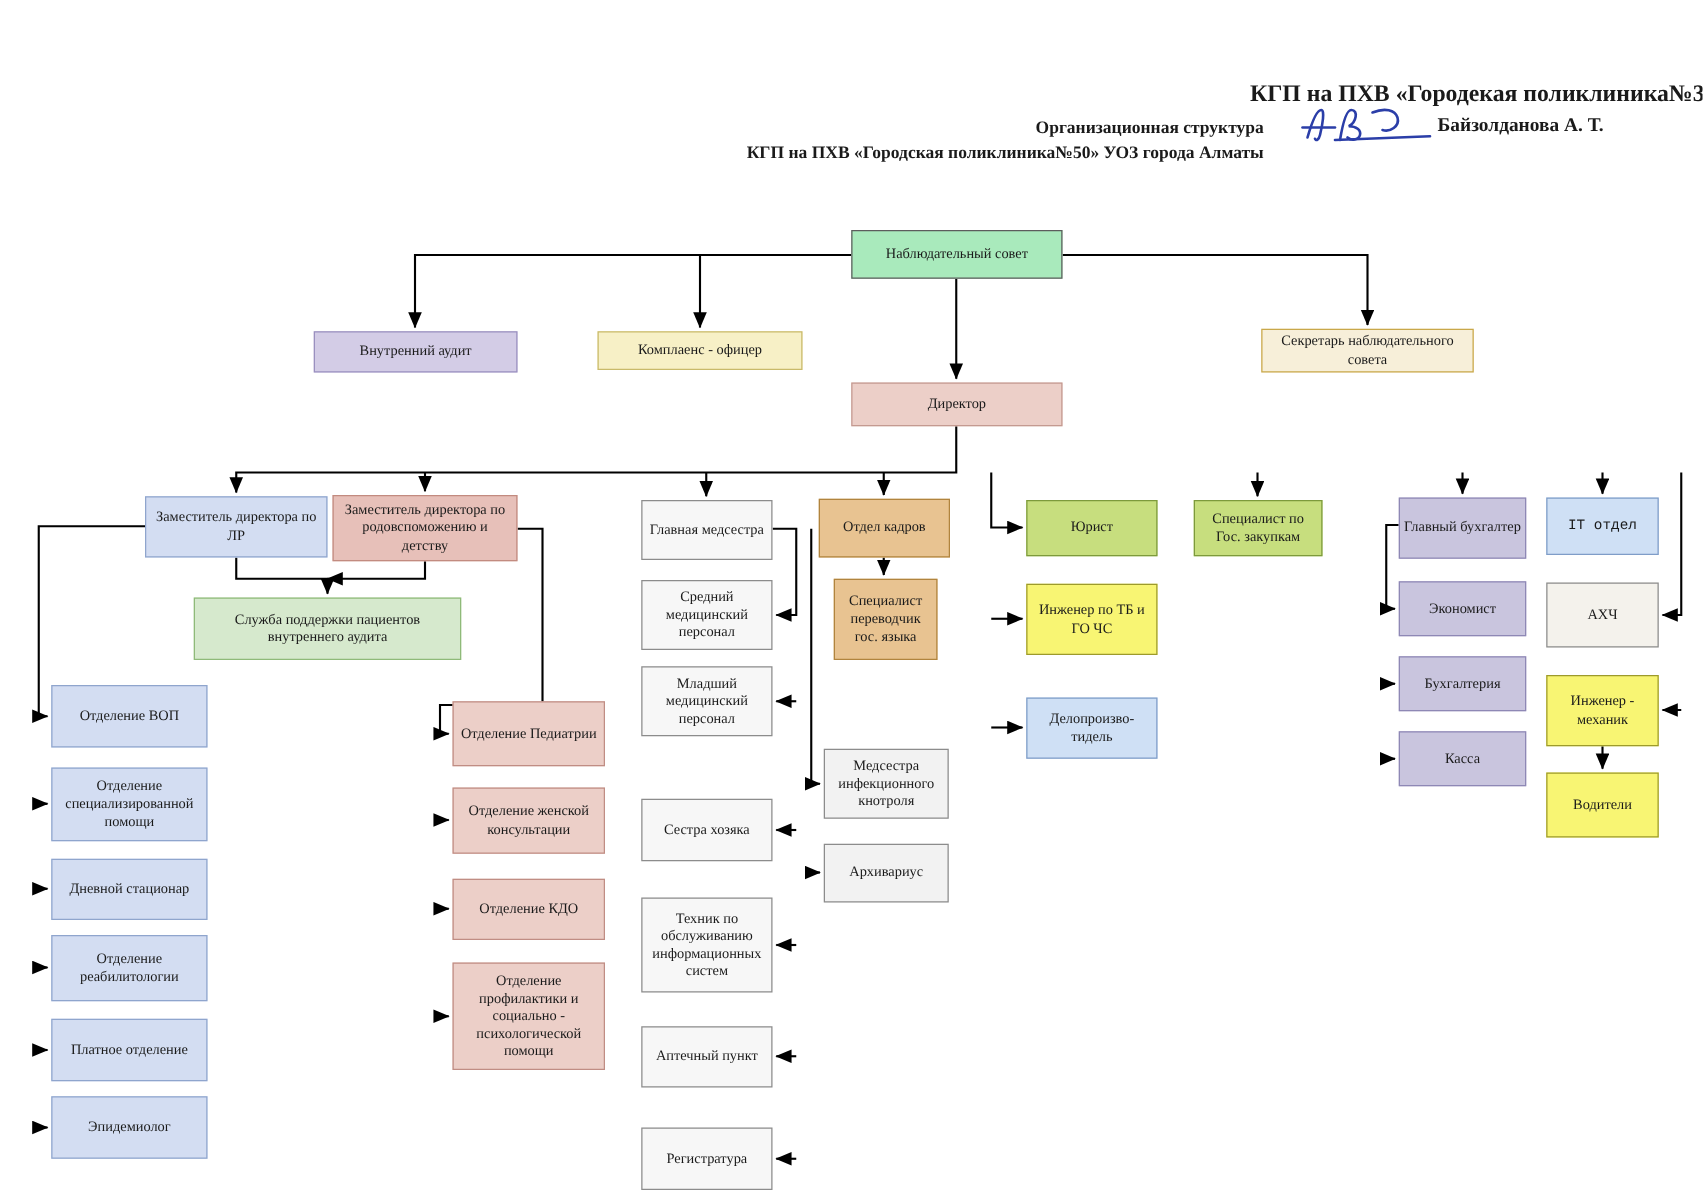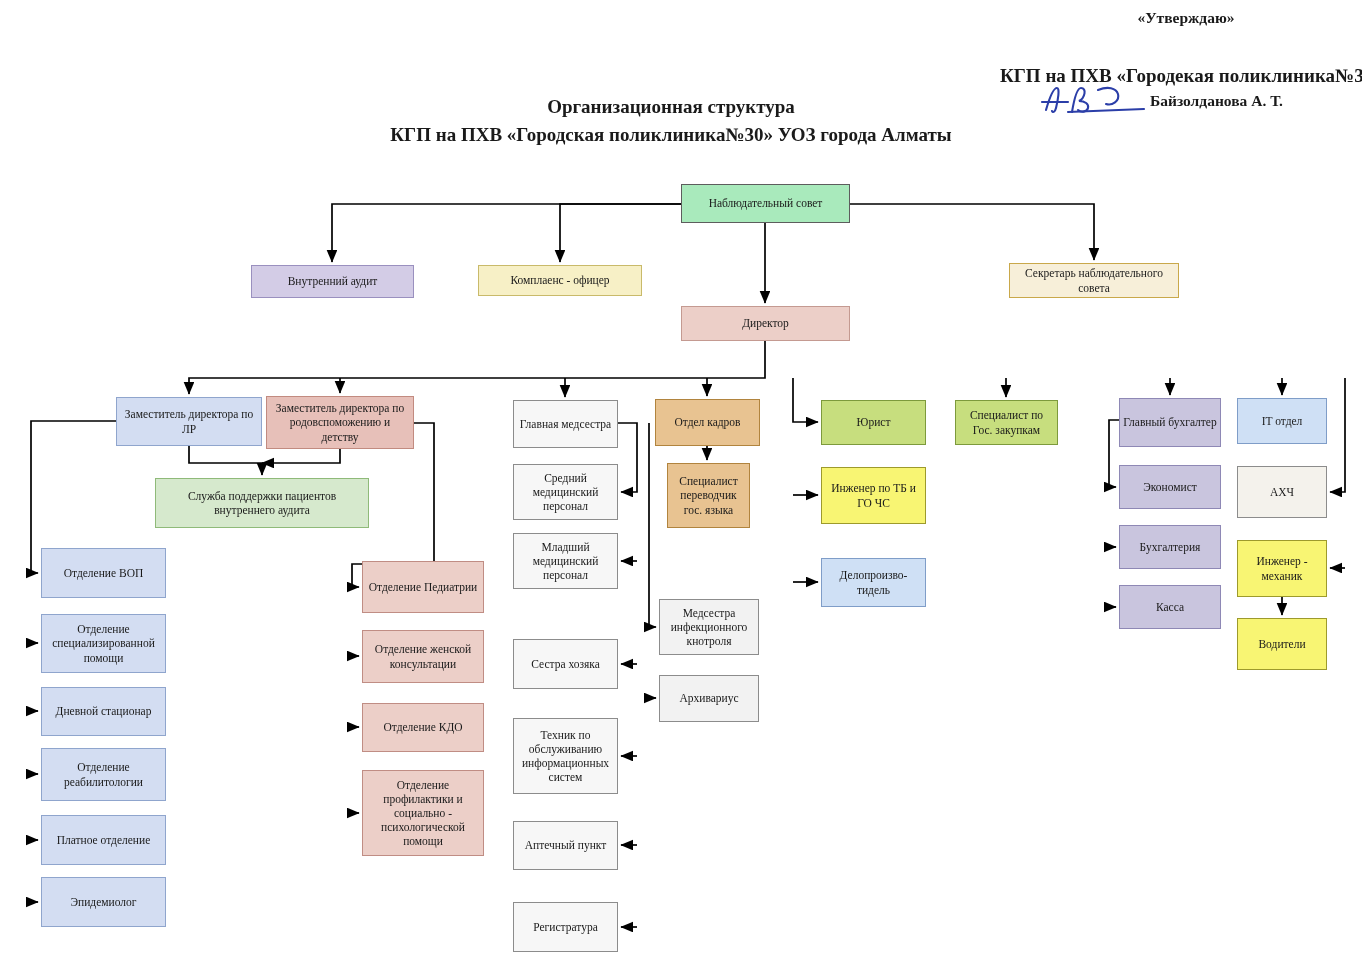--- a/index.html
+++ b/index.html
@@ -14,21 +14,21 @@
   .approval{position:absolute;text-align:center;font-weight:bold;line-height:1.55;}
   .approval div{white-space:nowrap;}
   .ap-1{font-size:15.5px;}
   .ap-2{font-size:15.5px;}
   .ap-3{font-size:19px;}
   .ap-4{font-size:15.5px;}
 
   .signature{position:absolute;left:1038px;top:82px;width:130px;height:34px;}
   .signature svg{display:block;}
 
-  .title{position:absolute;text-align:center;font-weight:bold;font-size:19px;line-height:1.45;}
+  .title{position:absolute;text-align:right;font-weight:bold;font-size:14px;line-height:1.45;}
 
   .node{
     position:absolute;box-sizing:border-box;
     display:flex;align-items:center;justify-content:center;
     text-align:center;line-height:1.22;
     font-size:11.5px;
     border:1px solid #7b7b7b;
     padding:2px 3px;
   }
   .node span{display:block;}
@@ -97,23 +97,20 @@
       <path d="M707,446 L707,460"></path>
 
       <path d="M1119,420 L1109,420 L1109,487 L1116,487"></path>
       <path d="M1109,547 L1116,547"></path>
       <path d="M1109,607 L1116,607"></path>
 
       <path d="M1282,597 L1282,615"></path>
     </g>
   </svg>
 
-  <div class="approval ap-1" style="left:1010px;top:6px;width:352px;">
-    <div>«Утверждаю»</div>
-  </div>
   <div class="approval ap-3" style="left:1000px;top:61px;width:362px;">
     <div>КГП на ПХВ «Городекая поликлиника№30»</div>
   </div>
   <div class="approval ap-4" style="left:1150px;top:89px;width:212px;text-align:left;">
     <div>Байзолданова А. Т.</div>
   </div>
 
   <div class="signature">
     <svg width="130" height="34" viewBox="0 0 130 34">
       <g fill="none" stroke="#2b3ea8" stroke-width="2.1" stroke-linecap="round">
@@ -121,21 +118,21 @@
         <path d="M4,20 L30,20"></path>
         <path d="M34,30 C36,18 39,6 43,6 C49,6 47,16 41,19 C47,19 51,22 50,26 C49,30 43,31 40,28"></path>
         <path d="M60,8 C70,4 78,6 80,12 C82,19 74,24 68,22"></path>
         <path d="M30,30 L106,27"></path>
       </g>
     </svg>
   </div>
 
   <div class="title" style="left:331px;top:93px;width:680px;">
     <div>Организационная структура</div>
-    <div>КГП на ПХВ «Городская поликлиника№30» УОЗ города Алматы</div>
+    <div>КГП на ПХВ «Городская поликлиника№50» УОЗ города Алматы</div>
   </div>
 
   <div id="nodes">
       <div class="node" style="left: 681px; top: 184px; width: 169px; height: 39px; background: rgb(169, 234, 188); border-color: rgb(93, 93, 93);">
         <span>Наблюдательный совет</span>
       </div>
       <div class="node" style="left: 251px; top: 265px; width: 163px; height: 33px; background: rgb(211, 204, 230); border-color: rgb(154, 144, 191);">
         <span>Внутренний аудит</span>
       </div>
       <div class="node" style="left: 478px; top: 265px; width: 164px; height: 31px; background: rgb(247, 240, 198); border-color: rgb(201, 186, 106);">
@@ -236,21 +233,21 @@
       </div>
       <div class="node" style="left: 1119px; top: 465px; width: 102px; height: 44px; background: rgb(201, 197, 222); border-color: rgb(142, 136, 181);">
         <span>Экономист</span>
       </div>
       <div class="node" style="left: 1119px; top: 525px; width: 102px; height: 44px; background: rgb(201, 197, 222); border-color: rgb(142, 136, 181);">
         <span>Бухгалтерия</span>
       </div>
       <div class="node" style="left: 1119px; top: 585px; width: 102px; height: 44px; background: rgb(201, 197, 222); border-color: rgb(142, 136, 181);">
         <span>Касса</span>
       </div>
-      <div class="node" style="left: 1237px; top: 398px; width: 90px; height: 46px; background: rgb(207, 224, 245); border-color: rgb(127, 157, 200);">
+      <div class="node" style="left: 1237px; top: 398px; width: 90px; height: 46px; background: rgb(207, 224, 245); border-color: rgb(127, 157, 200); font-family: Liberation Mono, monospace;">
         <span>IT отдел</span>
       </div>
       <div class="node" style="left: 1237px; top: 466px; width: 90px; height: 52px; background: rgb(244, 242, 236); border-color: rgb(140, 140, 140);">
         <span>АХЧ</span>
       </div>
       <div class="node" style="left: 1237px; top: 540px; width: 90px; height: 57px; background: rgb(248, 245, 115); border-color: rgb(157, 154, 44);">
         <span>Инженер - механик</span>
       </div>
       <div class="node" style="left: 1237px; top: 618px; width: 90px; height: 52px; background: rgb(248, 245, 115); border-color: rgb(157, 154, 44);">
         <span>Водители</span>

